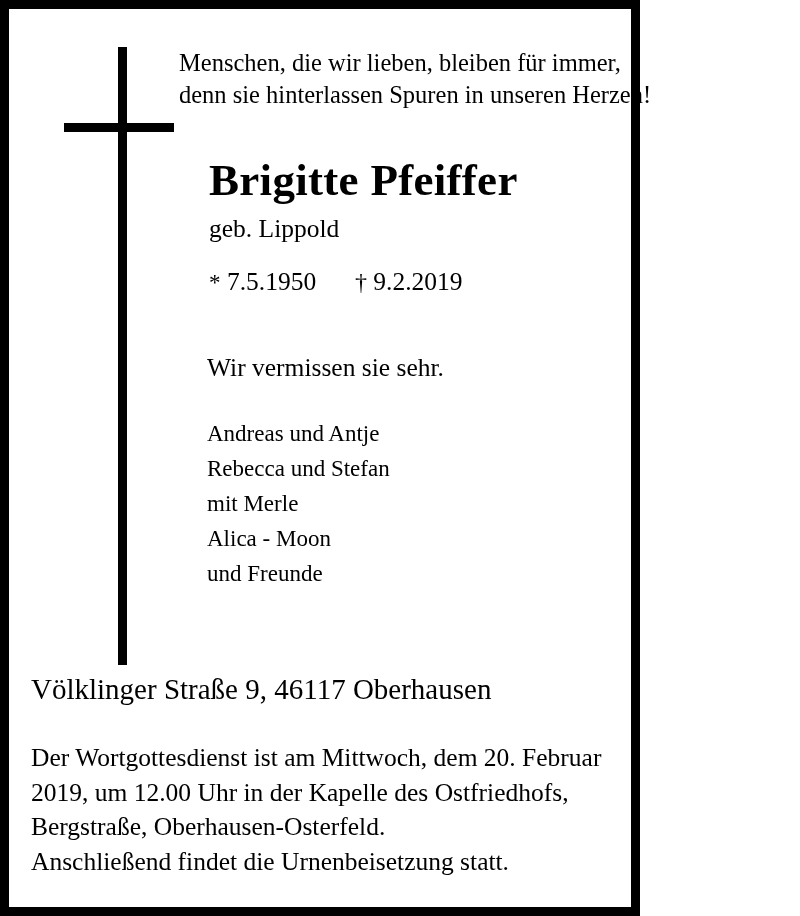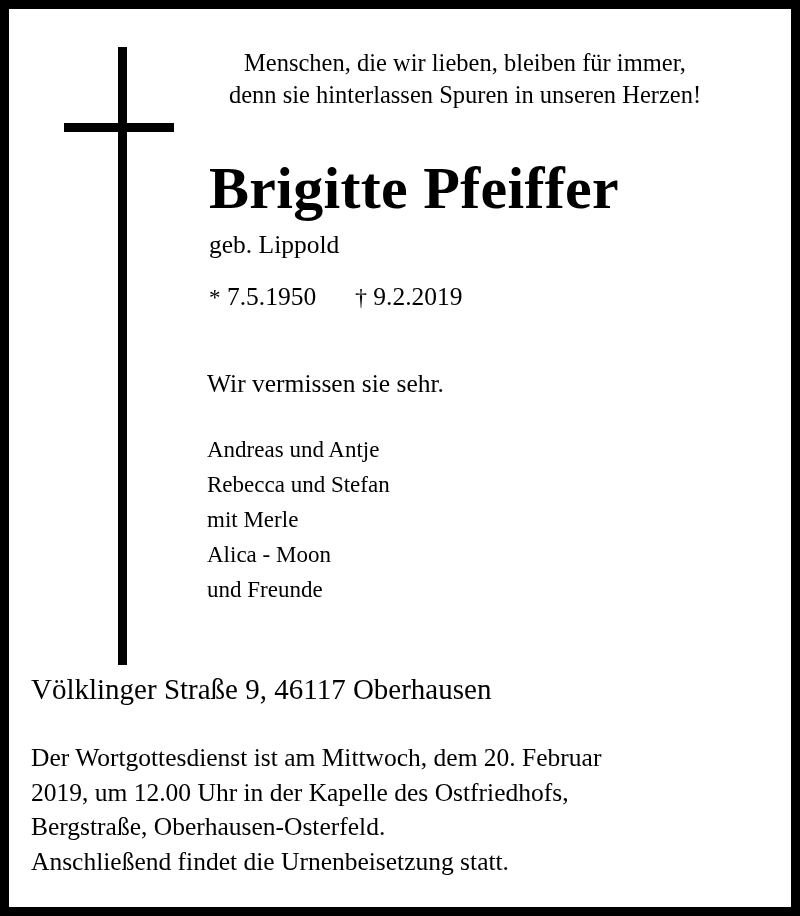--- a/index.html
+++ b/index.html
@@ -10,21 +10,21 @@
   body {
     width: 800px;
     height: 916px;
     font-family: "Liberation Serif", serif;
     color: #000000;
     overflow: hidden;
   }
   .obituary {
     position: relative;
     box-sizing: border-box;
-    width: 800px;
+    width: 640px;
     height: 916px;
     border: 9px solid #000000;
     background: #ffffff;
     padding: 0;
   }
   .inner {
     position: relative;
     width: 100%;
     height: 100%;
     box-sizing: border-box;
@@ -65,21 +65,21 @@
     font-size: 24.5px;
     line-height: 1.30;
     text-align: center;
     margin: 0 0 0 0;
     padding-right: 18px;
     white-space: nowrap;
   }
   .verse div { white-space: nowrap; }
 
   .name {
-    font-size: 60px;
+    font-size: 45px;
     font-weight: bold;
     letter-spacing: 0.3px;
     margin: 46px 0 0 30px;
     line-height: 1.05;
   }
   .maiden {
     font-size: 25.5px;
     margin: 10px 0 0 30px;
     line-height: 1.2;
   }

